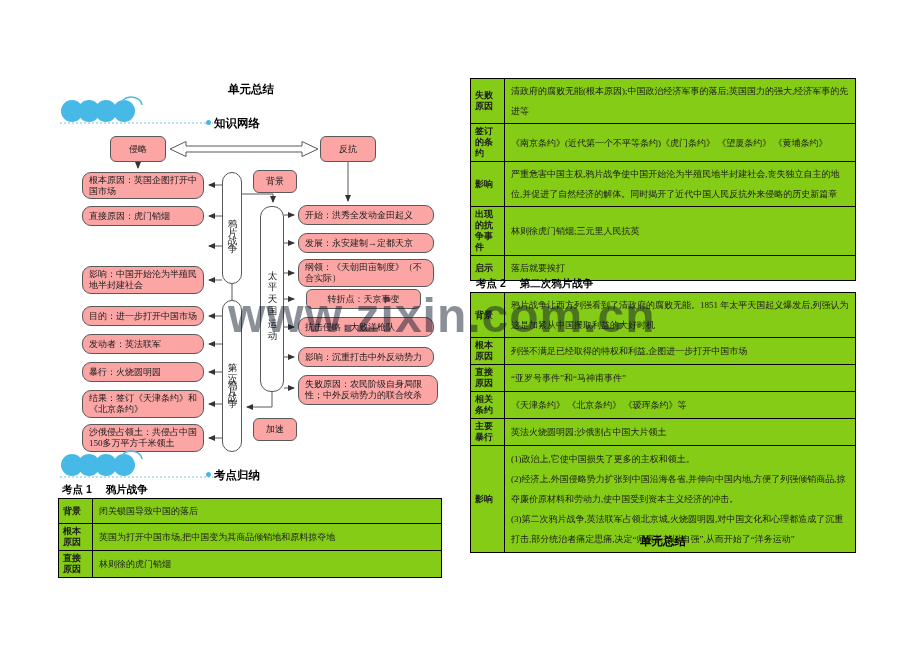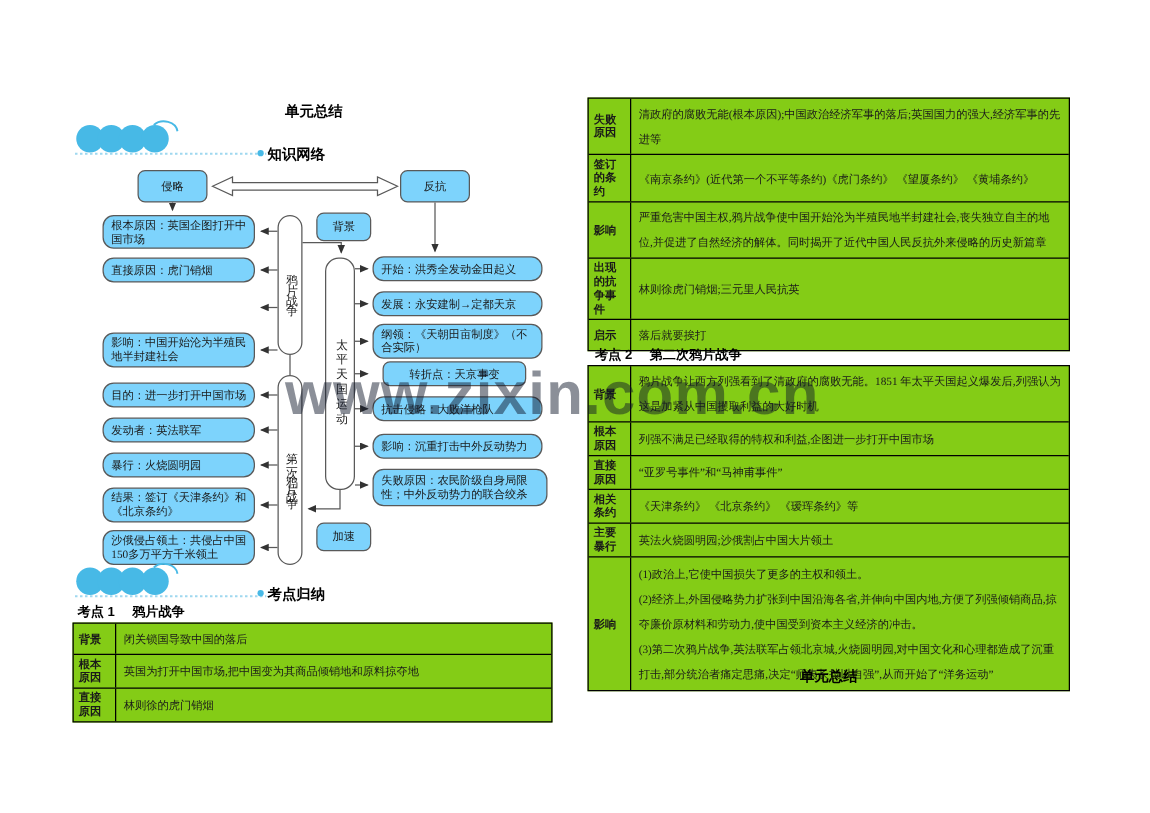--- a/index.html
+++ b/index.html
@@ -20,21 +20,21 @@
     content:""; display:inline-block; width:5px; height:5px; border-radius:50%;
     background:#47b9e6; margin-right:3px; vertical-align:2px;
   }
   .kphead {
     position:absolute; font-family:"Liberation Sans","DejaVu Sans",sans-serif;
     font-weight:bold; font-size:10.5px; color:#000;
   }
   .kphead .sp { display:inline-block; width:14px; }
   
   .fbox {
-    position:absolute; border:1px solid #595959; border-radius:9px; background:#7dd3fc;
+    position:absolute; border:1px solid #595959; border-radius:9px; background:#fca5a5;
     font-size:9px; line-height:11px; display:flex; align-items:center;
     padding:2px 6px; color:#1a1a1a;
   }
   .sq { border-radius:6px; justify-content:center; text-align:center; }
   .vbox {
     position:absolute; border:1px solid #595959; border-radius:11px; background:#fff;
     font-size:9.5px; display:flex; align-items:center; justify-content:center; color:#1a1a1a;
   }
   .vtxt { writing-mode:vertical-rl; text-orientation:upright; }
   svg.wires { position:absolute; left:0; top:0; pointer-events:none; }

